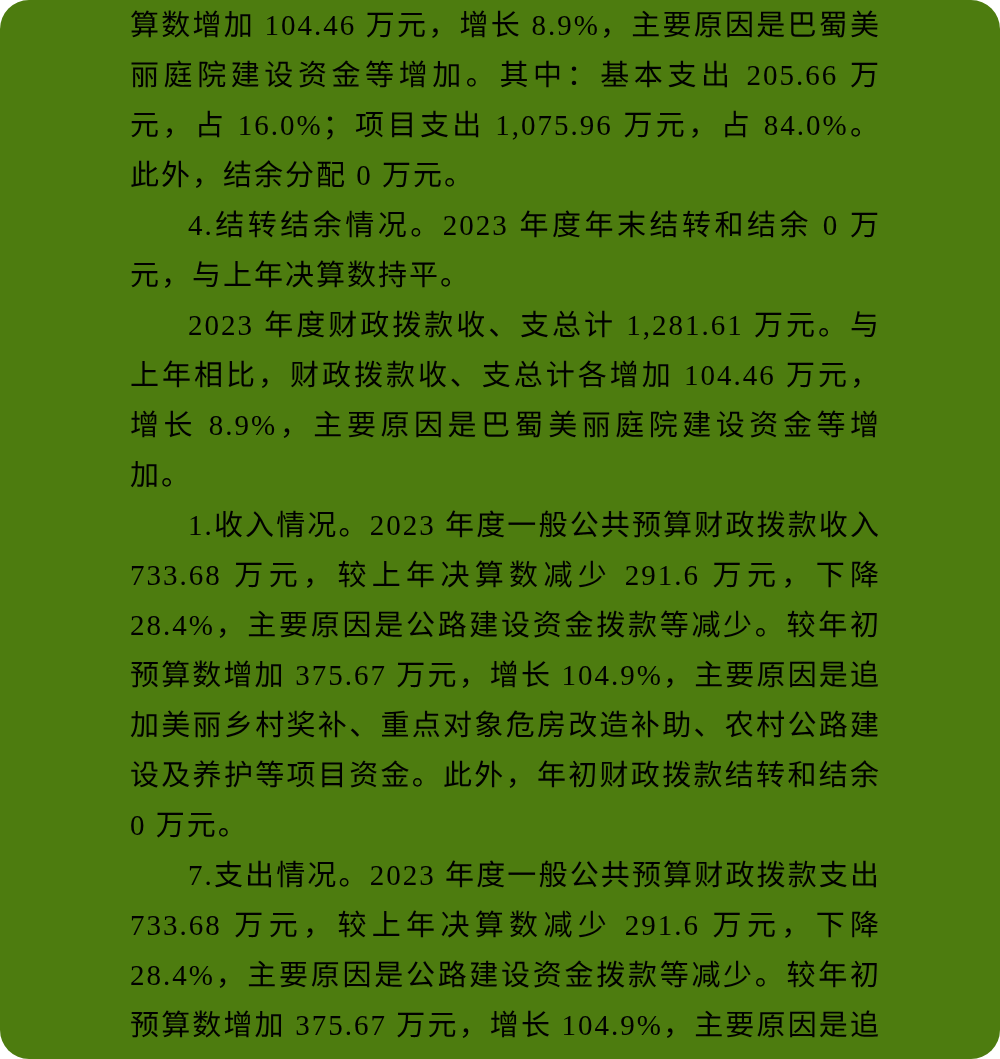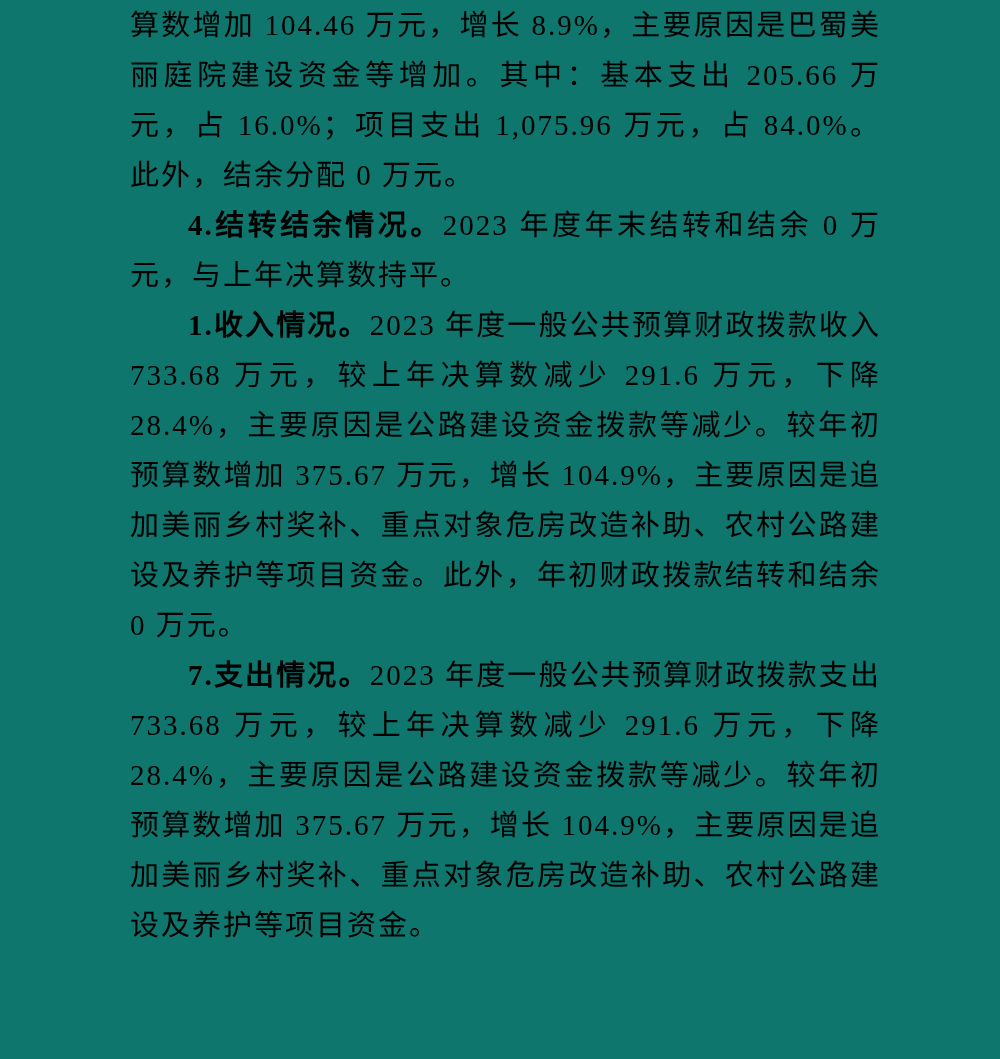--- a/index.html
+++ b/index.html
@@ -4,23 +4,24 @@
 <style>
   html, body {
     margin: 0;
     padding: 0;
     background: #ffffff;
   }
   .page {
     position: relative;
     width: 1000px;
     height: 1059px;
-    background: #0f766e;
+    background: #4d7c0f;
     overflow: hidden;
     box-sizing: border-box;
+    border-radius: 29px;
   }
   .doc-body {
     position: absolute;
     top: 0;
     left: 130px;
     width: 751px;
     color: #000000;
     font-family: "Liberation Serif", "DejaVu Serif", serif;
     font-size: 29px;
     line-height: 50px;
@@ -29,34 +30,35 @@
   }
   .doc-body p {
     margin: 0;
     padding: 0;
     text-indent: 2em;
   }
   .doc-body p.no-indent {
     text-indent: 0;
   }
   .doc-body strong {
-    font-weight: bold;
+    font-weight: normal;
   }
 </style>
 </head>
 <body>
 
 <div class="page">
   <div class="doc-body">
 
     <p class="no-indent"><strong></strong><span>算数增加 104.46 万元，增长 8.9%，主要原因是巴蜀美丽庭院建设资金等增加。其中：基本支出 205.66 万元，占 16.0%；项目支出 1,075.96 万元，占 84.0%。此外，结余分配 0 万元。</span></p>
 
     <p><strong>4.结转结余情况。</strong><span>2023 年度年末结转和结余 0 万元，与上年决算数持平。</span></p>
 
 
+    <p><strong></strong><span>2023 年度财政拨款收、支总计 1,281.61 万元。与上年相比，财政拨款收、支总计各增加 104.46 万元，增长 8.9%，主要原因是巴蜀美丽庭院建设资金等增加。</span></p>
 
 
     <p><strong>1.收入情况。</strong><span>2023 年度一般公共预算财政拨款收入 733.68 万元，较上年决算数减少 291.6 万元，下降 28.4%，主要原因是公路建设资金拨款等减少。较年初预算数增加 375.67 万元，增长 104.9%，主要原因是追加美丽乡村奖补、重点对象危房改造补助、农村公路建设及养护等项目资金。此外，年初财政拨款结转和结余 0 万元。</span></p>
 
     <p><strong>7.支出情况。</strong><span>2023 年度一般公共预算财政拨款支出 733.68 万元，较上年决算数减少 291.6 万元，下降 28.4%，主要原因是公路建设资金拨款等减少。较年初预算数增加 375.67 万元，增长 104.9%，主要原因是追加美丽乡村奖补、重点对象危房改造补助、农村公路建设及养护等项目资金。</span></p>
 
   </div>
 </div>
 
 </body></html>

